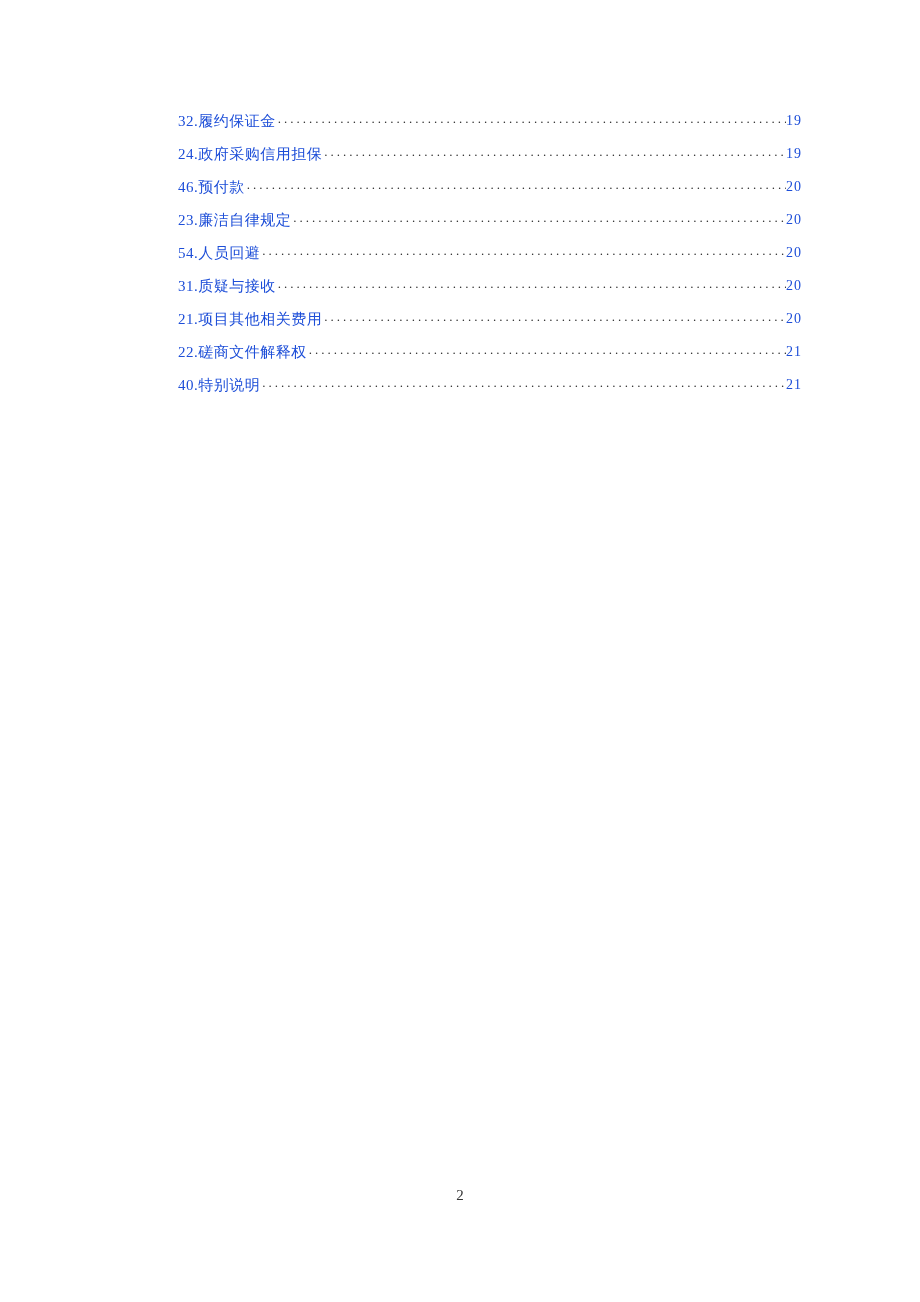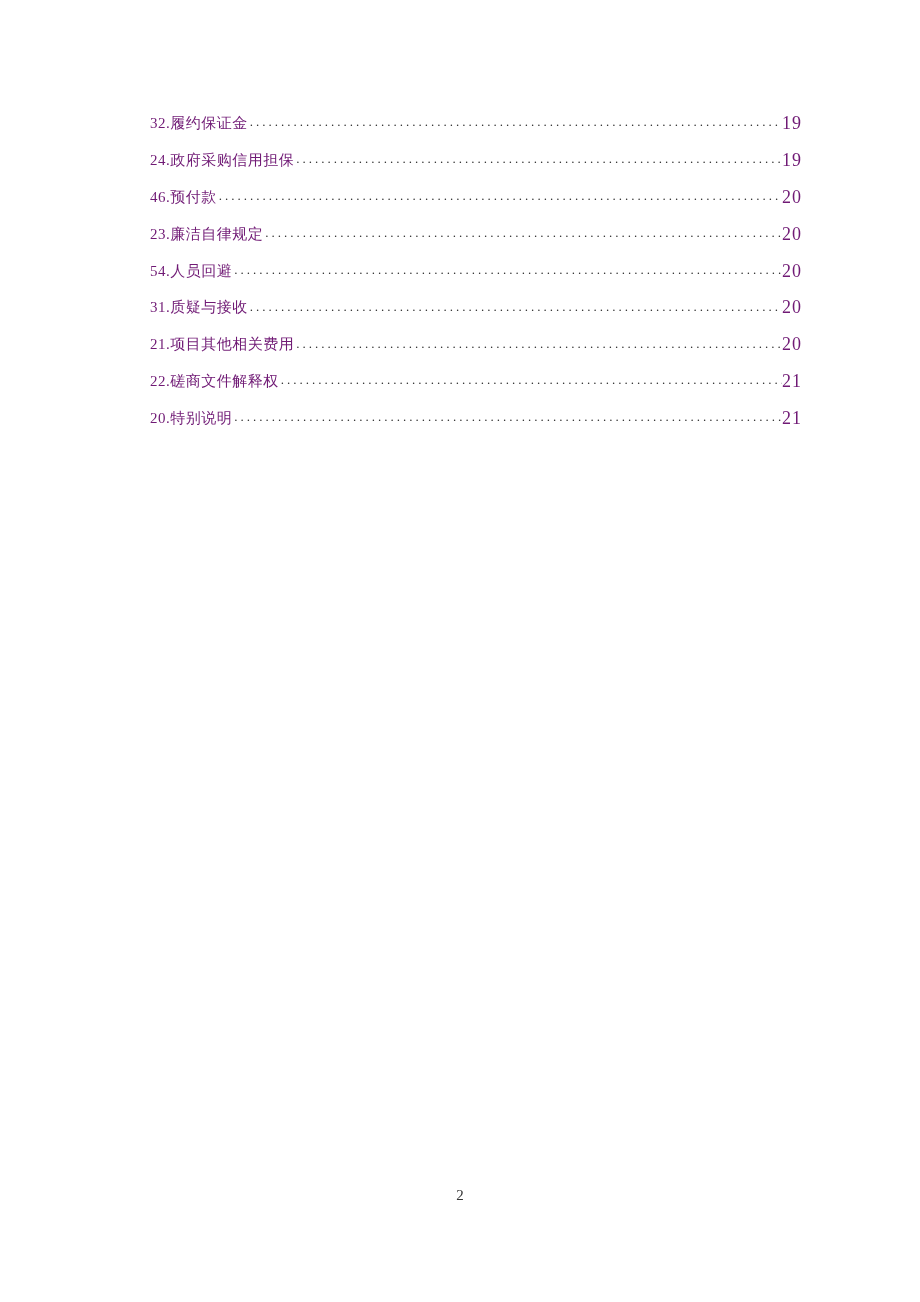--- a/index.html
+++ b/index.html
@@ -12,47 +12,48 @@
       height: 1302px;
       background: #ffffff;
       font-family: "SimSun", "宋体", serif;
       position: relative;
     }
     .page-content {
       padding: 112px 118px 0 150px;
     }
     .toc-entry {
       display: flex;
-      align-items: center;
+      align-items: flex-start;
       font-size: 15px;
-      color: #701a75;
+      color: #1d4ed8;
       margin-bottom: 13.5px;
       line-height: 1.3;
       white-space: nowrap;
+      margin-left: 28px;
     }
     .toc-title {
       flex-shrink: 0;
       letter-spacing: 0.5px;
     }
     .toc-dots {
       flex: 1;
       overflow: hidden;
       letter-spacing: 3px;
       color: #333333;
       font-size: 13px;
       padding: 0 2px;
       position: relative;
       top: -1px;
     }
     .toc-dots::before {
       content: ".......................................................................................................................................................";
     }
     .toc-page {
       flex-shrink: 0;
-      font-size: 18px;
+      font-size: 14px;
       letter-spacing: 1px;
     }
     .page-number {
       position: absolute;
       bottom: 98px;
       left: 0;
       right: 0;
       text-align: center;
       font-size: 15px;
       color: #333333;
@@ -97,19 +98,19 @@
     <span class="toc-title">21.项目其他相关费用</span>
     <span class="toc-dots"></span>
     <span class="toc-page">20</span>
   </div>
   <div class="toc-entry">
     <span class="toc-title">22.磋商文件解释权</span>
     <span class="toc-dots"></span>
     <span class="toc-page">21</span>
   </div>
   <div class="toc-entry">
-    <span class="toc-title">20.特别说明</span>
+    <span class="toc-title">40.特别说明</span>
     <span class="toc-dots"></span>
     <span class="toc-page">21</span>
   </div>
 </div>
 
 <div class="page-number">2</div>
 
 </body></html>

